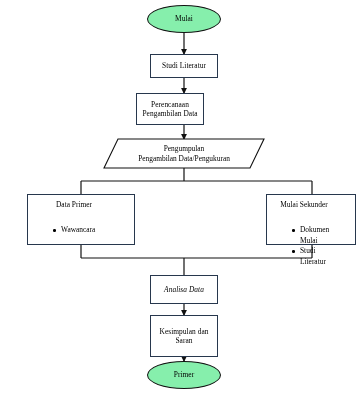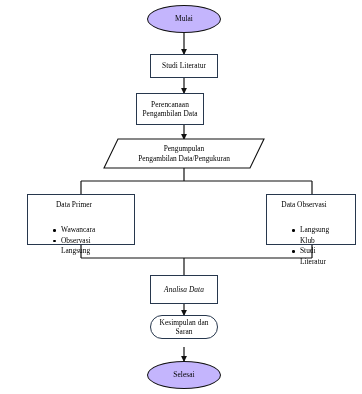--- a/index.html
+++ b/index.html
@@ -46,21 +46,21 @@
   .node-text {
     font-size: 7.4px;
     line-height: 1.28;
     letter-spacing: 0.05px;
     white-space: pre-line;
   }
   
   .terminator {
     position: absolute;
     box-sizing: border-box;
-    background: #c4b5fd;
+    background: #86efac;
     border: 1px solid #111111;
     border-radius: 50%;
     display: flex;
     align-items: center;
     justify-content: center;
     z-index: 2;
   }
   .terminator .node-text { font-size: 7.4px; }
 
   
@@ -188,38 +188,37 @@
     <div class="parallelogram-label">
       <span>Pengumpulan</span>
       <span>Pengambilan Data/Pengukuran</span>
     </div>
   </div>
 
   <div class="source-box" style="left:27px; top:194px; width:108px; height:51px;">
     <div class="source-title">Data Primer</div>
     <ul class="source-list">
       <li>Wawancara</li>
-      <li>Observasi Langsung</li>
     </ul>
   </div>
 
   <div class="source-box" style="left:266px; top:194px; width:90px; height:51px;">
-    <div class="source-title">Data Observasi</div>
+    <div class="source-title">Mulai Sekunder</div>
     <ul class="source-list">
-      <li>Langsung Klub</li>
+      <li>Dokumen Mulai</li>
       <li>Studi Literatur</li>
     </ul>
   </div>
 
   <div class="node node-rect" style="left:150px; top:275px; width:68px; height:29px;font-style:italic;">
     <span class="node-text">Analisa Data</span>
   </div>
 
-  <div class="node node-rect" style="left:150px; top:315px; width:68px; height:24px;border-radius:12px;">
+  <div class="node node-rect" style="left:150px; top:315px; width:68px; height:42px;">
     <span class="node-text">Kesimpulan dan
 Saran</span>
   </div>
 
   <div class="terminator" style="left:147px; top:361px; width:74px; height:28px;">
-    <span class="node-text">Selesai</span>
+    <span class="node-text">Primer</span>
   </div>
 
 </div>
 
 </body></html>

